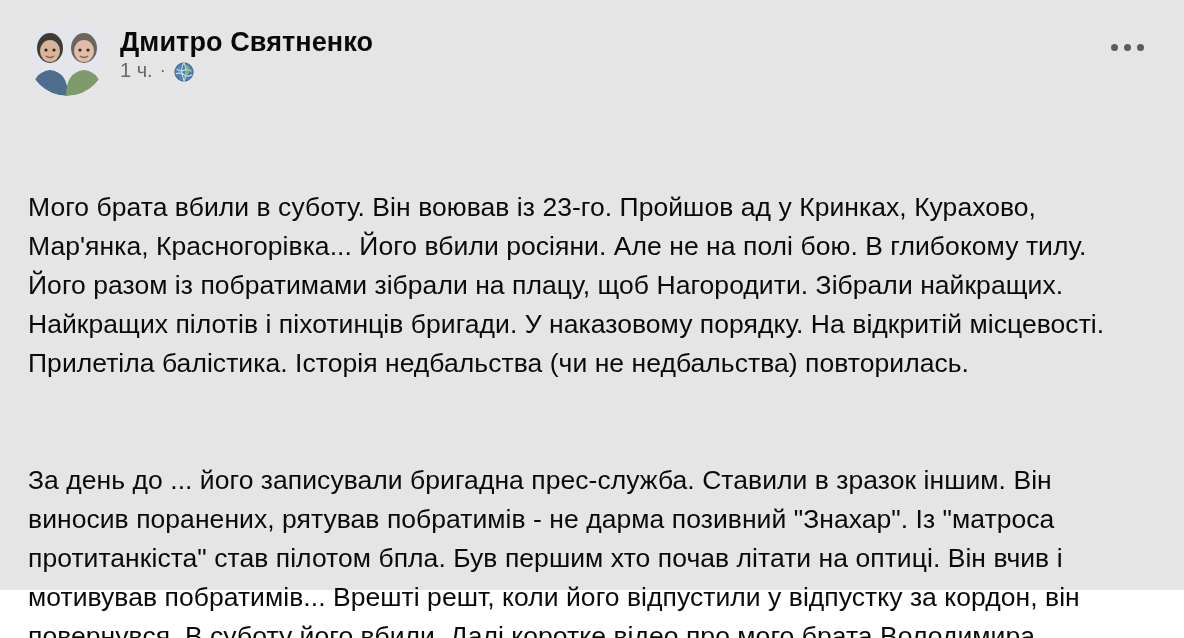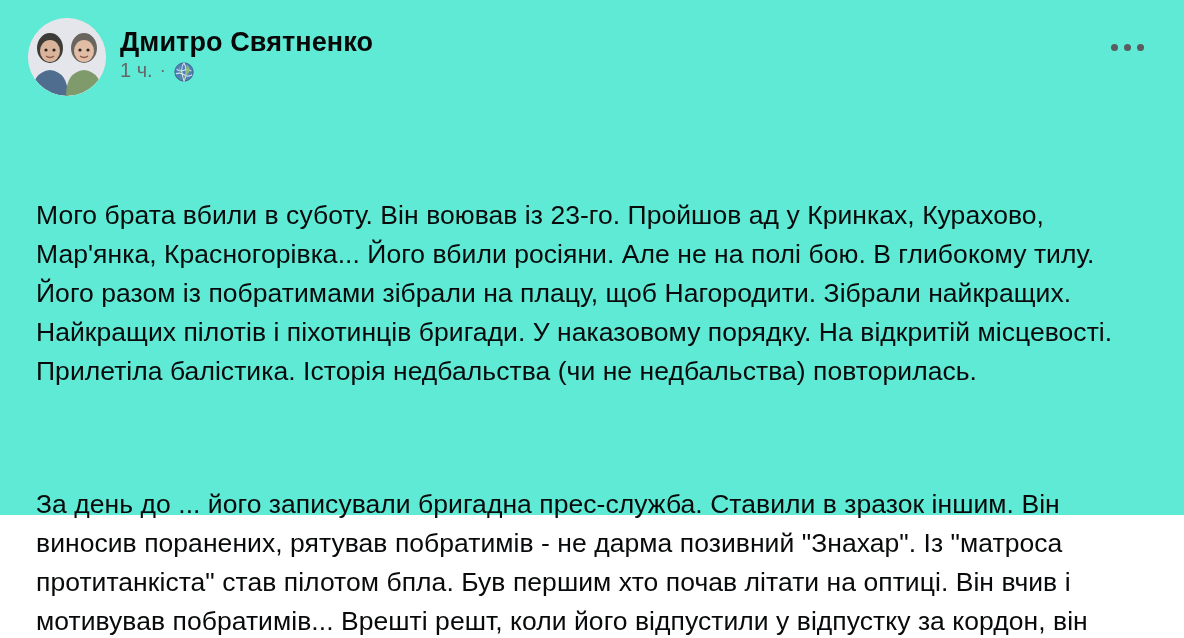--- a/index.html
+++ b/index.html
@@ -10,24 +10,24 @@
   body {
     width: 1184px;
     height: 638px;
     font-family: "Liberation Sans", sans-serif;
     color: #050505;
     overflow: hidden;
   }
   .post {
     position: relative;
     width: 1184px;
-    height: 515px;
+    height: 590px;
     box-sizing: border-box;
     padding: 18px 40px 0 28px;
-    background: #5eead4;
+    background: #e5e5e5;
   }
   .post-header {
     display: flex;
     align-items: flex-start;
     gap: 14px;
     position: relative;
   }
   .avatar {
     width: 78px;
     height: 78px;
@@ -88,21 +88,21 @@
   }
   .post-body {
     margin-top: 14px;
     font-size: 26.5px;
     line-height: 39px;
     color: #090a0b;
     letter-spacing: 0.05px;
     white-space: pre-wrap;
   }
   .post-body p {
-    margin: 8px;
+    margin: 0;
   }
 </style>
 </head>
 <body>
 
 <div class="post">
 
   <div class="post-header">
 
     <div class="avatar">

